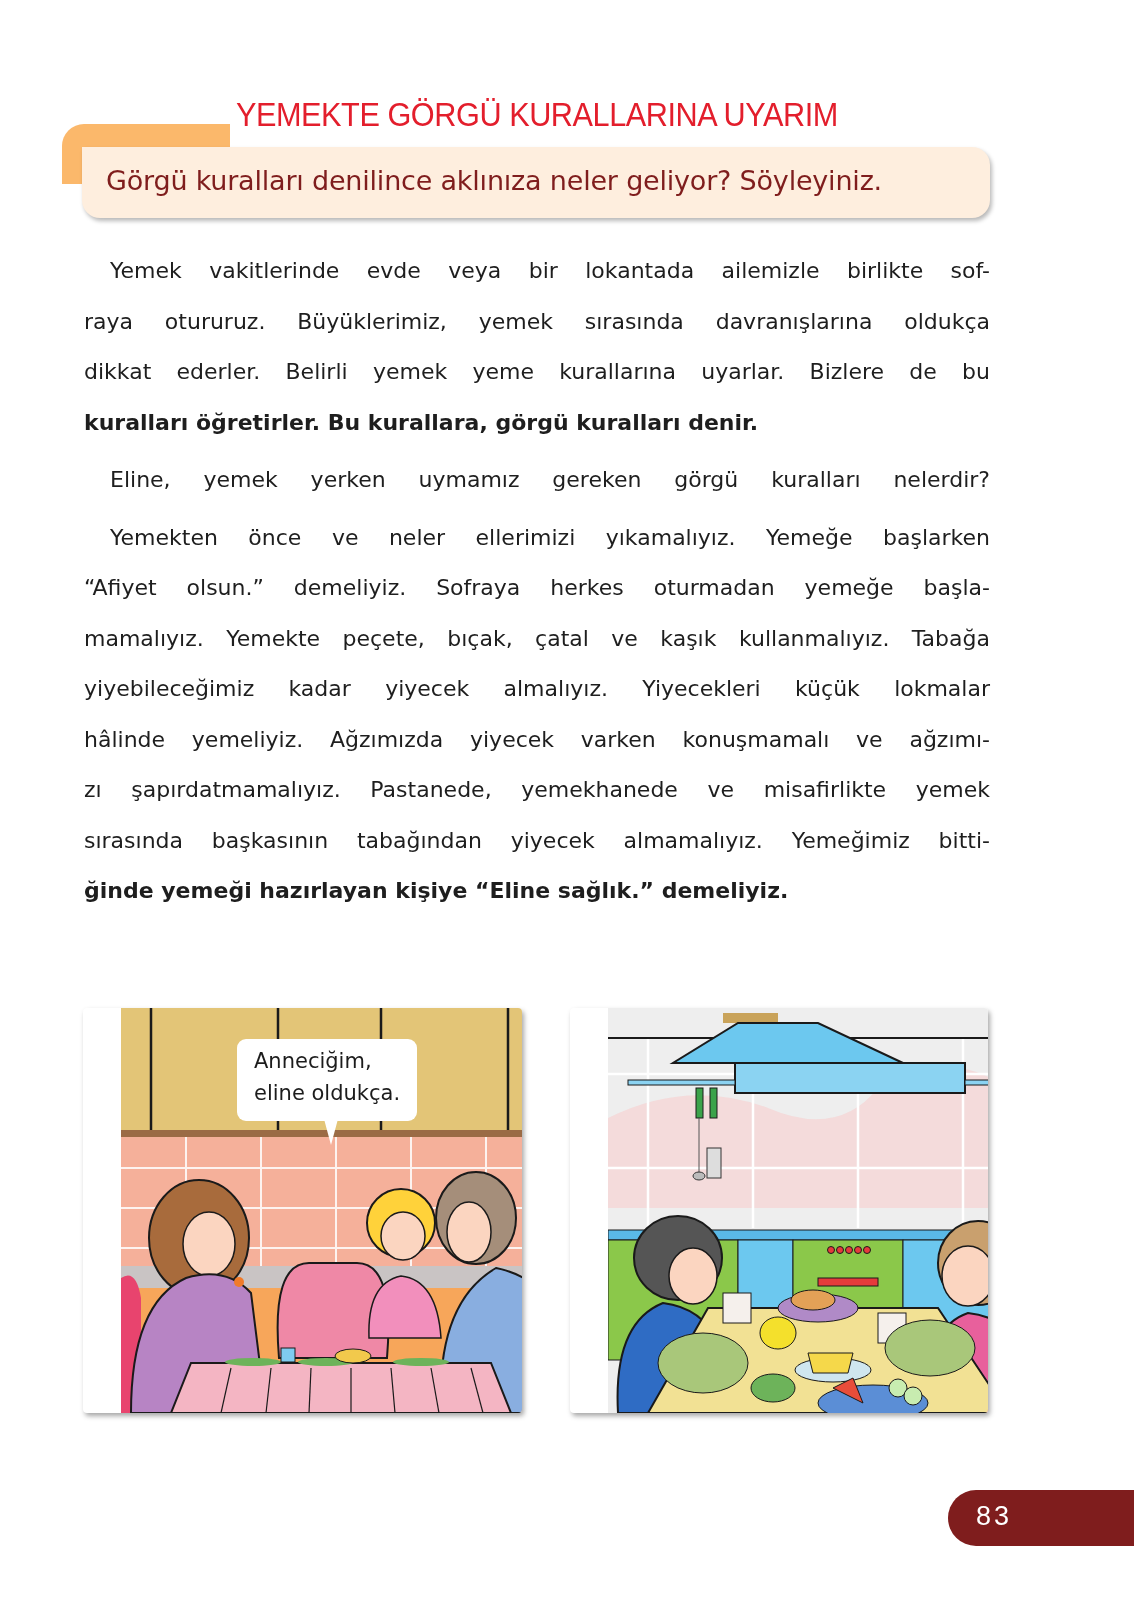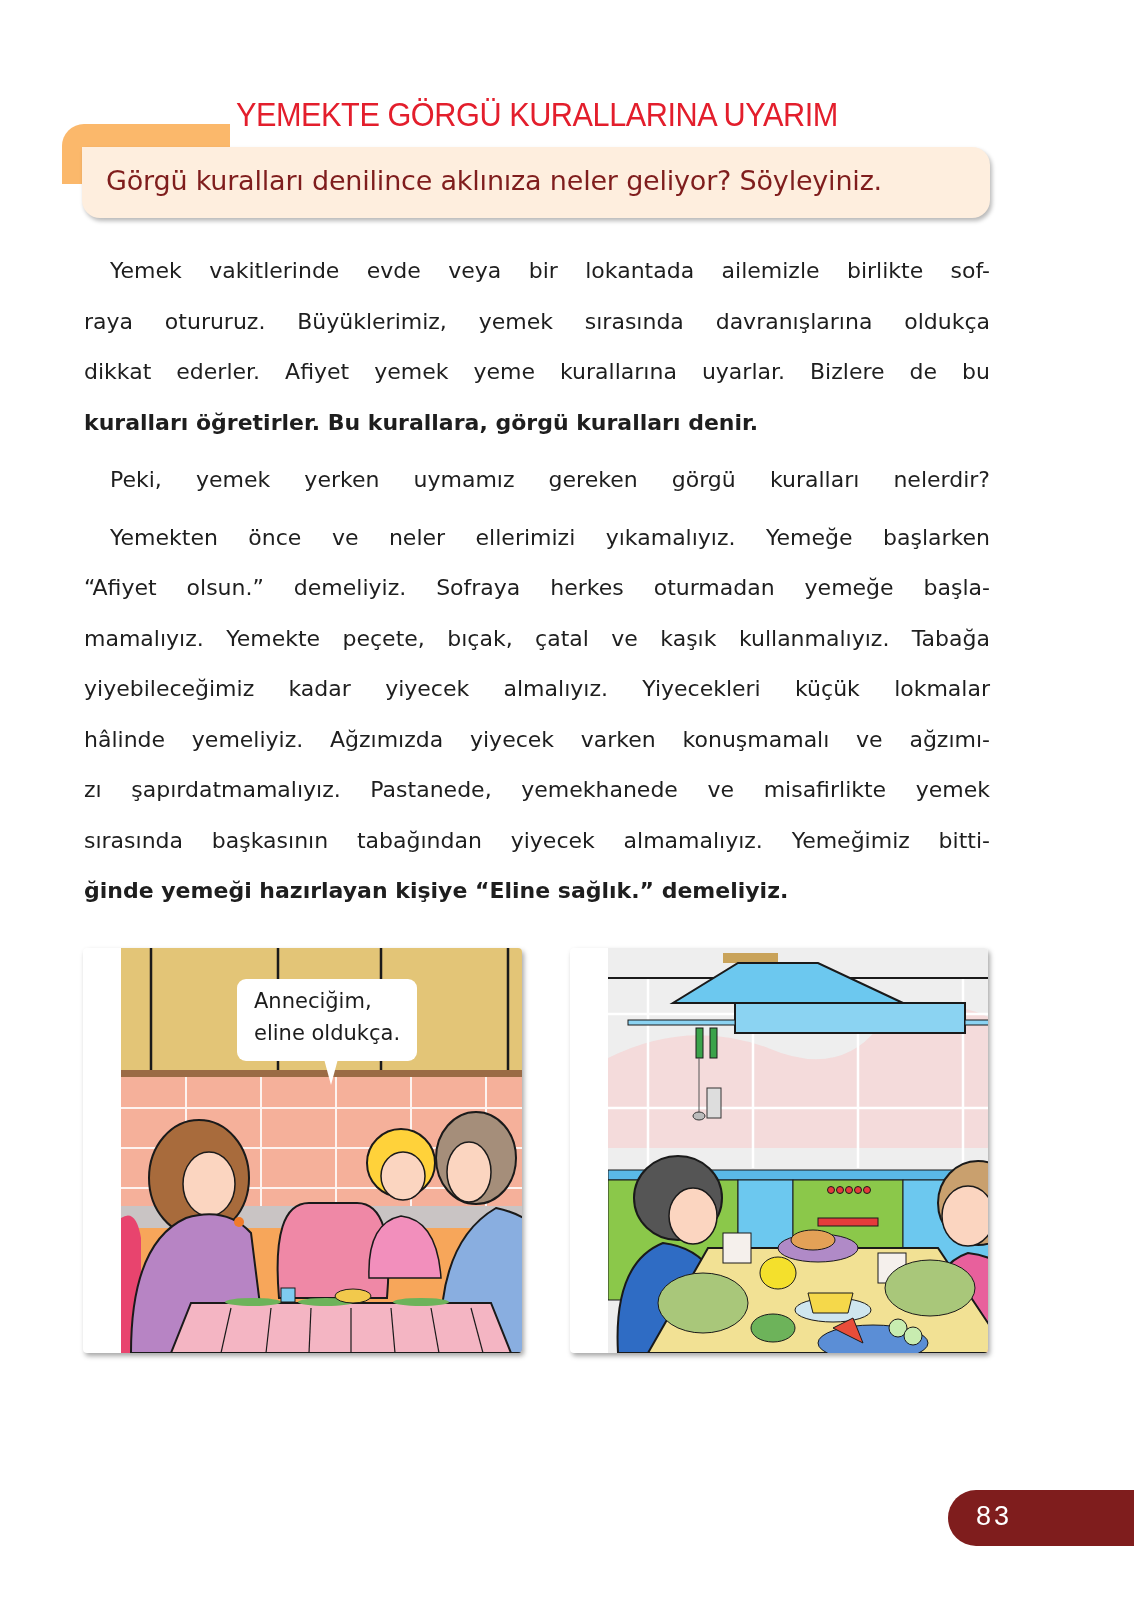--- a/index.html
+++ b/index.html
@@ -29,21 +29,21 @@
     .body-text {
       position: absolute; left: 84px; top: 246px; width: 906px;
       font-size: 22px; line-height: 50.5px; color: #1e1e1e;
     }
     .para { text-align: justify; text-indent: 26px; margin-bottom: 7px; }
     .para-line { display: block; text-align: justify; text-align-last: justify; text-indent: 0; }
     .para-line.first { padding-left: 26px; }
     .para-line.last { text-align-last: left; font-weight: bold; }
 
     .panel {
-      position: absolute; top: 948px; height: 405px; overflow: hidden;
+      position: absolute; top: 1008px; height: 405px; overflow: hidden;
       border-radius: 4px; box-shadow: 2px 3px 5px rgba(0,0,0,0.35); padding-left: 38px;
     }
     .panel-left { left: 83px; width: 439px; }
     .panel-right { left: 570px; width: 418px; }
     .panel svg { display: block; }
 
     .bubble {
       position: absolute; left: 154px; top: 31px; width: 180px; height: 82px;
       background: #ffffff; border-radius: 9px;
       font-family: "DejaVu Sans", sans-serif; font-size: 21px; line-height: 32px;
@@ -71,25 +71,25 @@
 
 <div class="accent"></div>
 <div class="prompt-box">
   <div class="prompt-text">Görgü kuralları denilince aklınıza neler geliyor? Söyleyiniz.</div>
 </div>
 
 <div class="body-text">
   <div class="para">
     <span class="para-line first">Yemek vakitlerinde evde veya bir lokantada ailemizle birlikte sof-</span>
     <span class="para-line">raya otururuz. Büyüklerimiz, yemek sırasında davranışlarına oldukça</span>
-    <span class="para-line">dikkat ederler. Afiyet yemek yeme kurallarına uyarlar. Bizlere de bu</span>
+    <span class="para-line">dikkat ederler. Belirli yemek yeme kurallarına uyarlar. Bizlere de bu</span>
     <span class="para-line last">kuralları öğretirler. Bu kurallara, görgü kuralları denir.</span>
   </div>
   <div class="para">
-    <span class="para-line first">Peki, yemek yerken uymamız gereken görgü kuralları nelerdir?</span>
+    <span class="para-line first">Eline, yemek yerken uymamız gereken görgü kuralları nelerdir?</span>
   </div>
   <div class="para">
     <span class="para-line first">Yemekten önce ve neler ellerimizi yıkamalıyız. Yemeğe başlarken</span>
     <span class="para-line">“Afiyet olsun.” demeliyiz. Sofraya herkes oturmadan yemeğe başla-</span>
     <span class="para-line">mamalıyız. Yemekte peçete, bıçak, çatal ve kaşık kullanmalıyız. Tabağa</span>
     <span class="para-line">yiyebileceğimiz kadar yiyecek almalıyız. Yiyecekleri küçük lokmalar</span>
     <span class="para-line">hâlinde yemeliyiz. Ağzımızda yiyecek varken konuşmamalı ve ağzımı-</span>
     <span class="para-line">zı şapırdatmamalıyız. Pastanede, yemekhanede ve misafirlikte yemek</span>
     <span class="para-line">sırasında başkasının tabağından yiyecek almamalıyız. Yemeğimiz bitti-</span>
     <span class="para-line last">ğinde yemeği hazırlayan kişiye “Eline sağlık.” demeliyiz.</span>

